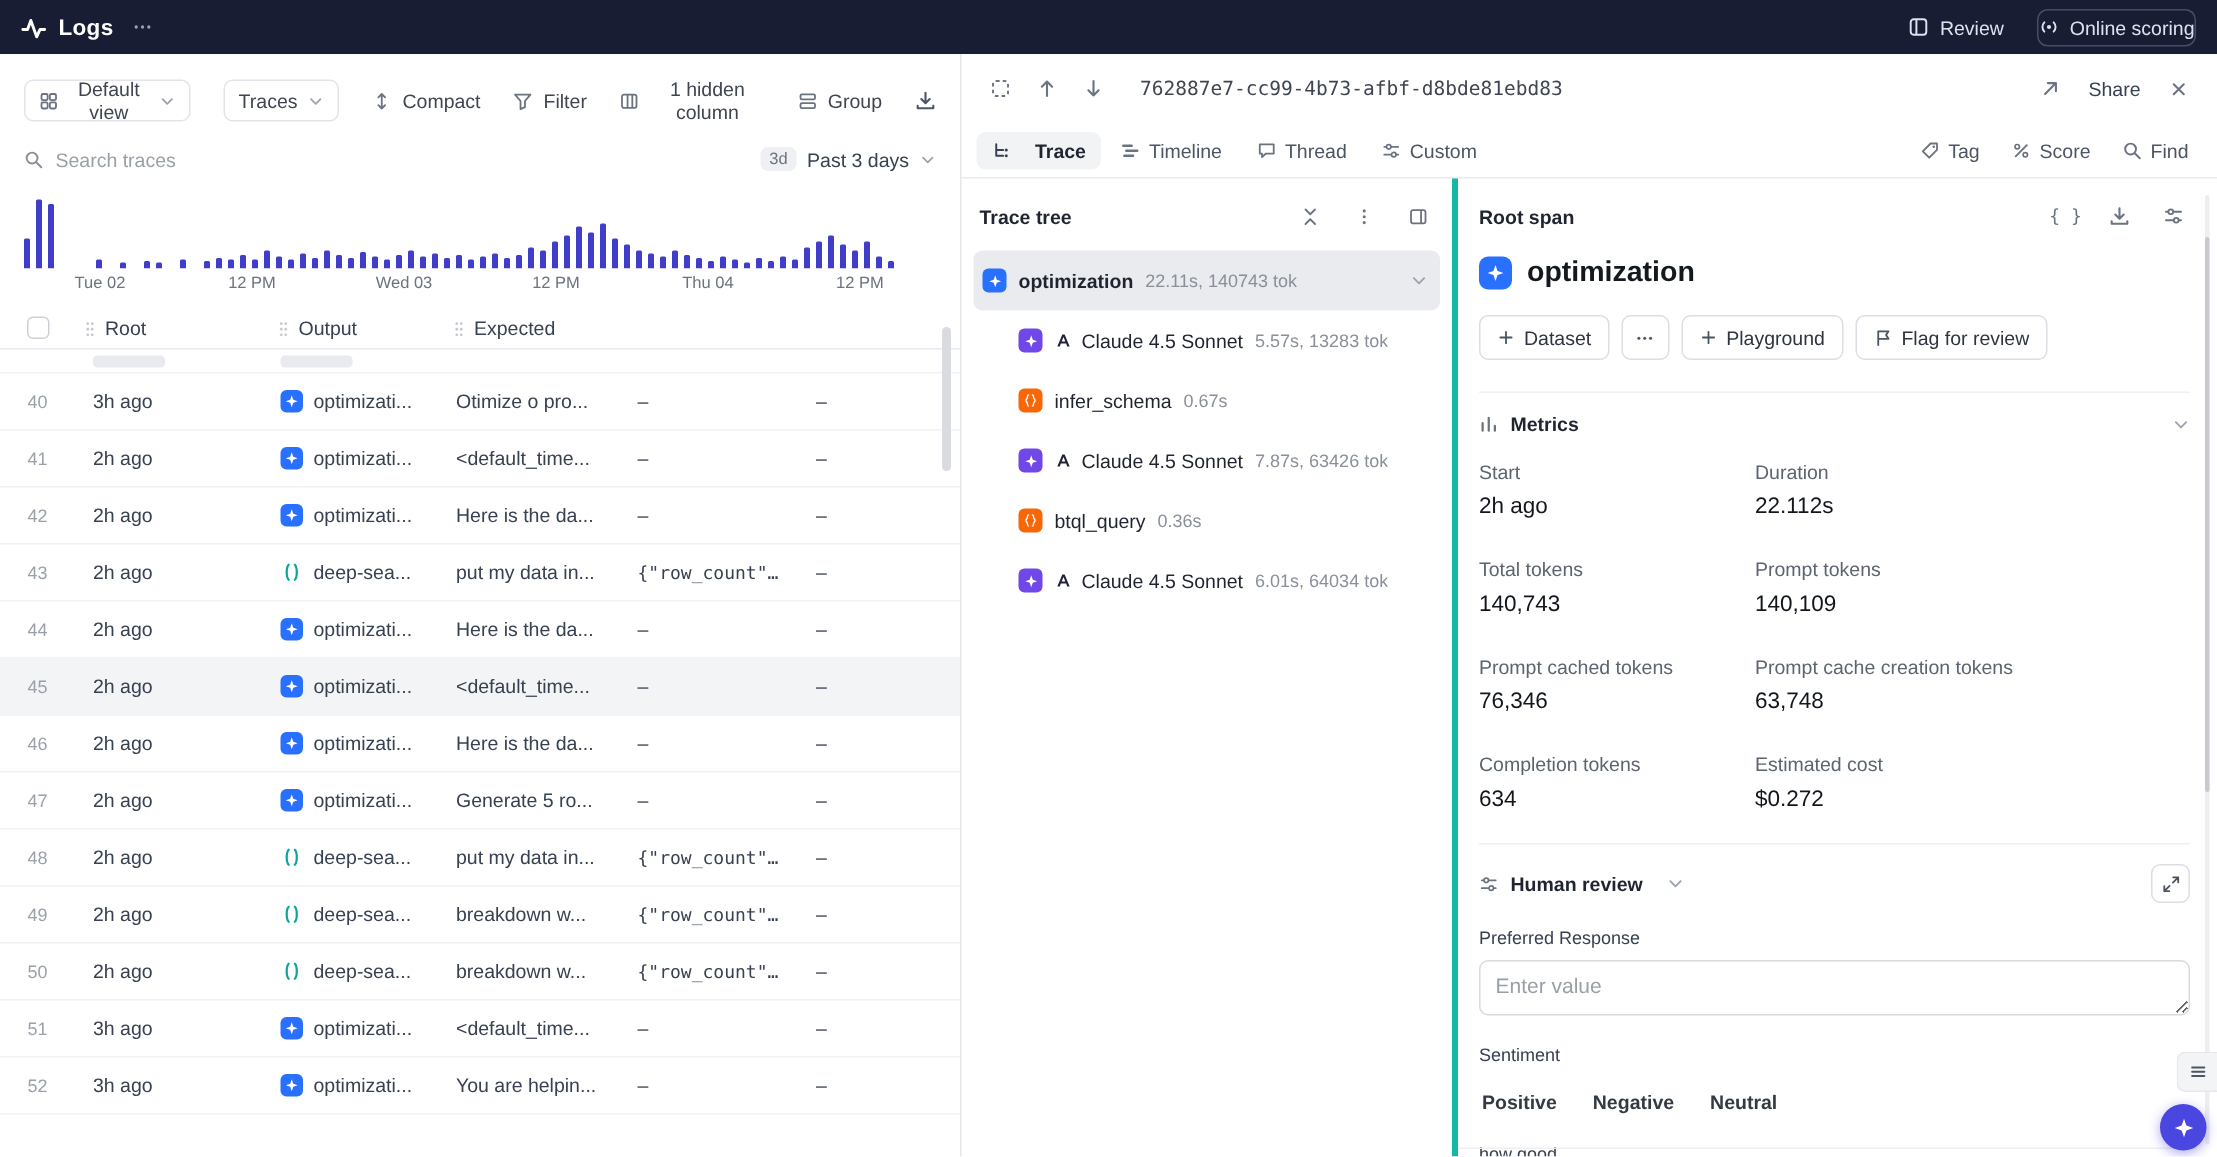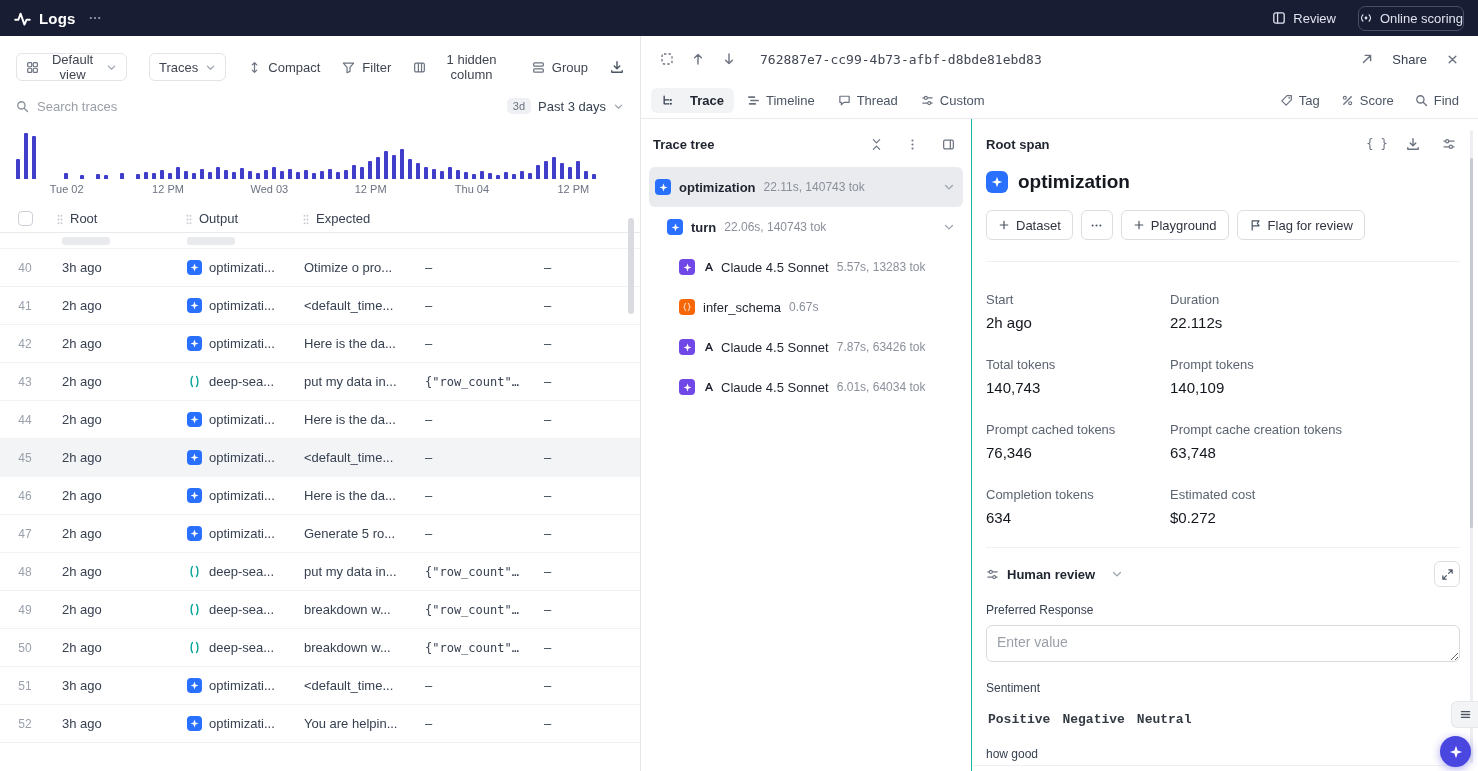--- a/index.html
+++ b/index.html
@@ -92,21 +92,21 @@
   .tab { display:flex; align-items:center; gap:6px; padding:5px 10px; border-radius:6px; color:#4b5563; }
   .tab .ic { color:#6b7280; display:flex; }
   .tab.active { background:#f1f3f5; color:#1f2430; font-weight:700;gap:16px; }
   .tab.active .ic { color:#374151; }
   .dt-spacer { flex:1; }
   .action-btn { display:flex; align-items:center; gap:6px; color:#4b5563; padding:5px 9px; }
   .action-btn .ic { color:#6b7280; display:flex; }
 
   
   .detail-body { flex:1; display:flex; min-height:0; }
-  .trace-tree { width:331px; flex:none; border-right:1px solid #14b8a6; padding-top:14px; overflow:hidden; }
+  .trace-tree { width:331px; flex:none; border-right:4px solid #14b8a6; padding-top:14px; overflow:hidden; }
   .tree-head { display:flex; align-items:center; padding:0 12px; gap:14px; }
   .tree-title { font-weight:700; font-size:13px; color:#1f2430; }
   .tree-spacer { flex:1; }
   .tree-head .icon-btn { width:22px; height:22px; }
   .tree-list { margin-top:12px; padding:0 8px; }
   .titem { height:40px; display:flex; align-items:center; border-radius:6px; padding-right:8px; cursor:pointer; }
   .titem.selected { background:#e9ebef; }
   .ticon { width:16px; height:16px; border-radius:4px; display:none; align-items:center; justify-content:center; color:#fff; margin-right:8px; flex:none; }
   .ticon-span { background:#2970ff; }
   .ticon-llm { background:#7048e8; }
@@ -144,21 +144,21 @@
   .sec-chevron { color:#9ca3af; display:flex; }
   .hr-expand { width:26px; height:26px; border:1px solid #dcdee3; border-radius:6px; display:flex; align-items:center; justify-content:center; color:#4b5563; margin-left:12px; }
 
   .metrics-grid { display:grid; grid-template-columns:184px 1fr; row-gap:26px; margin-top:17px; }
   .m-label { color:#5b6470; font-size:13px; }
   .m-value { color:#12161d; font-size:15px; font-weight:500; margin-top:7px; }
 
   .f-label { margin-top:16px; color:#374151; font-size:12px; }
   .hr-textarea { width:100%; height:37px; margin-top:8px; border:1px solid #d8dade; border-radius:6px; padding:8px 10px; font-family:"Liberation Sans","DejaVu Sans",sans-serif; font-size:14px; color:#374151; resize:vertical; background:#fff; }
   .hr-textarea::placeholder { color:#9aa0a8; }
-  .sent-row { display:flex; gap:8px; margin-top:13px;font-family:Liberation Mono, monospace; }
+  .sent-row { display:flex; gap:20px; margin-top:13px; }
   .sent-btn { font-size:13px; font-weight:600; color:#343a44; padding:4px 2px; }
   .bottom-line { position:absolute; left:0; right:14px; bottom:5px; border-top:1px solid #eef0f2; }
 
   .v-scroll { position:absolute; right:5px; top:94px; bottom:8px; width:3px; background:#eceef1; border-radius:2px; }
   .v-thumb { position:absolute; top:28px; left:0; width:3px; height:370px; background:#c7cad1; border-radius:2px; }
   .side-tab { position:absolute; right:0; bottom:43px; width:27px; height:27px; background:#f3f4f6; border:1px solid #e5e7eb; border-right:none; border-radius:6px 0 0 6px; display:flex; align-items:center; justify-content:center; color:#4b5563; }
   .fab { position:absolute; right:7px; bottom:4px; width:31px; height:31px; border-radius:50%; display:flex; align-items:center; justify-content:center; color:#fff; box-shadow:0 2px 8px rgba(70,64,217,.45); }
 </style>
 </head>
 <body>
@@ -903,35 +903,20 @@
 
     <span class="t-name">optimization</span>
     <span class="t-meta">22.11s, 140743 tok</span>
     <span class="t-chevron">
                 <svg width="12" height="12">
                   <use href="#i-chevron-down"></use>
                 </svg>
               </span>
   </div>
 
-  <div class="titem type-span" style="padding-left: 18px;">
-    <span class="ticon ticon-span">
-                <svg width="9" height="9">
-                  <use href="#i-sparkle"></use>
-                </svg>
-              </span>
-
-    <span class="t-name">turn</span>
-    <span class="t-meta">22.06s, 140743 tok</span>
-    <span class="t-chevron">
-                <svg width="12" height="12">
-                  <use href="#i-chevron-down"></use>
-                </svg>
-              </span>
-  </div>
 
   <div class="titem type-llm" style="padding-left: 30px;">
 
     <span class="ticon ticon-llm">
                 <svg width="9" height="9">
                   <use href="#i-sparkle"></use>
                 </svg>
               </span>
 
     <span class="anthropic-mark">
@@ -980,20 +965,36 @@
               </span>
     <span class="t-name">Claude 4.5 Sonnet</span>
     <span class="t-meta">7.87s, 63426 tok</span>
     <span class="t-chevron" style="visibility: hidden;">
                 <svg width="12" height="12">
                   <use href="#i-chevron-down"></use>
                 </svg>
               </span>
   </div>
 
+  <div class="titem type-tool" style="padding-left: 30px;">
+
+    <span class="ticon ticon-tool">
+                <svg width="10" height="10">
+                  <use href="#i-braces"></use>
+                </svg>
+              </span>
+
+    <span class="t-name">btql_query</span>
+    <span class="t-meta">0.36s</span>
+    <span class="t-chevron" style="visibility: hidden;">
+                <svg width="12" height="12">
+                  <use href="#i-chevron-down"></use>
+                </svg>
+              </span>
+  </div>
 
   <div class="titem type-llm" style="padding-left: 30px;">
 
     <span class="ticon ticon-llm">
                 <svg width="9" height="9">
                   <use href="#i-sparkle"></use>
                 </svg>
               </span>
 
     <span class="anthropic-mark">
@@ -1068,20 +1069,34 @@
             <span class="ic">
                 <svg width="13" height="13">
                   <use href="#i-flag"></use>
                 </svg>
               </span>
             <span>Flag for review</span>
           </button>
         </div>
 
         <div class="section">
+          <div class="sec-head">
+            <span class="ic">
+                <svg width="13" height="13">
+                  <use href="#i-chart"></use>
+                </svg>
+              </span>
+            <span class="sec-title">Metrics</span>
+            <span class="sec-spacer"></span>
+            <button class="sec-chevron">
+                <svg width="12" height="12">
+                  <use href="#i-chevron-down"></use>
+                </svg>
+              </button>
+          </div>
           <div class="metrics-grid">
   <div class="metric">
     <div class="m-label">Start</div>
     <div class="m-value">2h ago</div>
   </div>
 
   <div class="metric">
     <div class="m-label">Duration</div>
     <div class="m-value">22.112s</div>
   </div>

